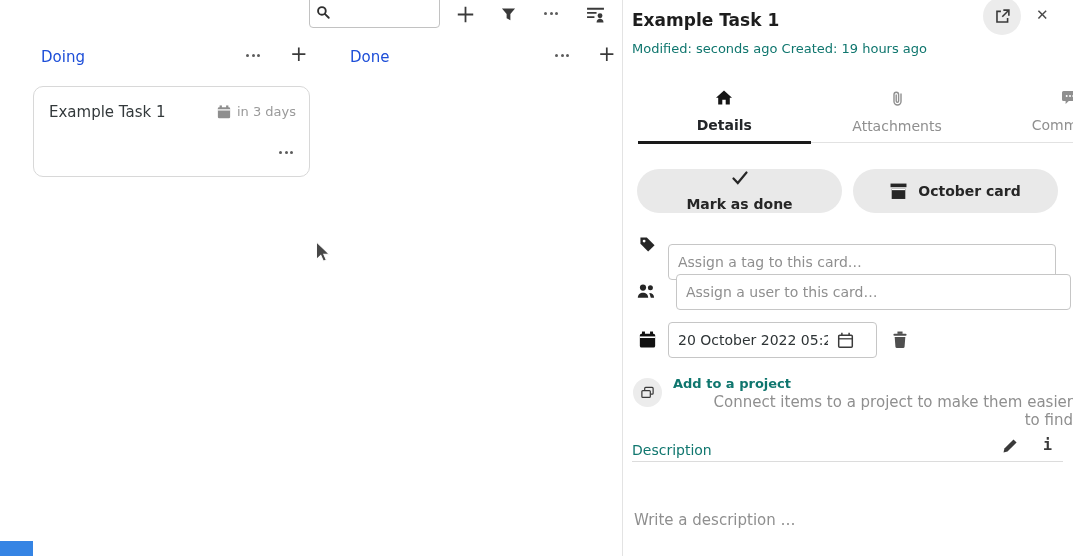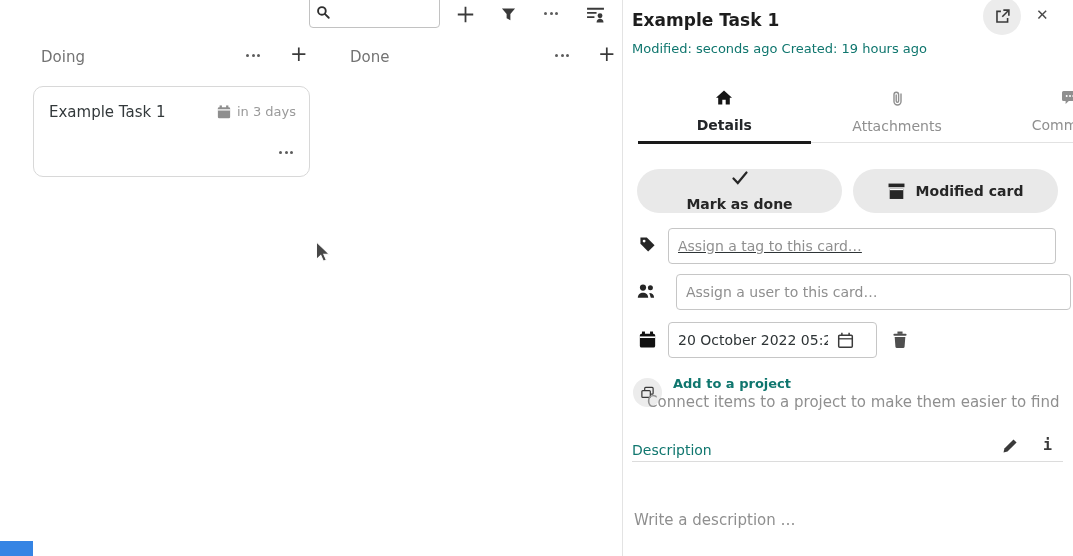--- a/index.html
+++ b/index.html
@@ -5,21 +5,21 @@
   * { margin:0; padding:0; box-sizing:border-box; }
   html,body { width:1073px; height:556px; }
   body { font-family:"DejaVu Sans","Liberation Sans",sans-serif; background:#fff; color:#2e3436; overflow:hidden; }
   #app { position:relative; width:1073px; height:556px; background:#fff; }
   .abs { position:absolute; }
 
   
   .search-box { left:309px; top:-10px; width:131px; height:38px; border:1px solid #c2c2c2; border-radius:4px; background:#fff; display:flex; align-items:flex-end; padding:3px 6px; }
   .search-box input { border:none; outline:none; width:90px; height:22px; font-size:13px; background:transparent; }
   .toolbar-icon { width:20px; height:20px; display:flex; align-items:center; justify-content:center; }
-  .col-title { font-size:15px; color:#737373; }
+  .col-title { font-size:15px; color:#1d4ed8; }
   .dots { display:flex; gap:2.5px; align-items:center; }
   .dots i { width:3px; height:3px; border-radius:50%; background:#5c5c5c; display:block; }
   .plus-glyph { font-size:21px; font-weight:400; color:#3a3a3a; line-height:1; }
   .card { left:33px; top:86px; width:277px; height:91px; background:#fff; border:1px solid #d8d8d8; border-radius:10px; }
   .card-title { left:15px; top:16px; font-size:15px; color:#33393b; }
   .card-due { right:13px; top:17px; display:flex; align-items:center; gap:6px; color:#9a9a9a; font-size:13px; }
   .v-divider { left:622px; top:0; width:1px; height:556px; background:#e3e3e3; }
 
   
   .panel-title { left:632px; top:10px; font-size:17px; font-weight:bold; color:#1d1d1d; }
@@ -32,28 +32,28 @@
   .tab .lbl { font-size:14px; color:#8f8f8f; }
   .tab.active .lbl { color:#232629; font-weight:bold; }
   .tab.active::after { content:""; position:absolute; left:0; right:0; bottom:-2px; height:3px; background:#1a1a1a; }
 
   .pill { top:169px; height:44px; width:205px; border-radius:22px; background:#e9e9e9; display:flex; align-items:center; justify-content:center; gap:11px; }
   .pill .lbl { font-size:14px; font-weight:bold; color:#262626; }
 
   .field { border:1px solid #c6c6c6; border-radius:4px; background:#fff; display:flex; align-items:center; }
   .field input { border:none; outline:none; background:transparent; font-size:14px; color:#2e3436; width:100%; padding:0 9px; font-family:inherit; }
   .field input::placeholder { color:#8f8f8f; opacity:1; }
-  .tag-field { left:668px; top:228px; width:388px; height:36px;text-decoration:underline; }
+  .tag-field { left:668px; top:244px; width:388px; height:36px; }
   .user-field { left:668px; top:274px; width:395px; height:36px;margin-left:8px; }
   .date-field { left:668px; top:322px; width:209px; height:36px; padding-right:8px; }
   .date-field input { width:168px; }
 
   .proj-circle { left:633px; top:378px; width:29px; height:29px; border-radius:50%; background:#ececec; display:flex; align-items:center; justify-content:center; }
   .proj-title { left:673px; top:376px; font-size:13px; font-weight:bold; color:#0f766e; }
-  .proj-sub { left:647px; top:393px; font-size:15px; color:#8f8f8f; }
+  .proj-sub { left:712px; top:393px; font-size:15px; color:#8f8f8f;text-align:right; }
 
   .desc-label { left:632px; top:442px; font-size:14px; color:#0f766e; }
   .desc-divider { left:632px; top:461px; width:431px; height:1px; background:#dcdcdc; }
   .desc-placeholder { left:634px; top:474px; font-size:15px; color:#8f8f8f;margin-top:37px; }
   .info-glyph { font-family:"DejaVu Sans Mono","Liberation Mono",monospace; font-weight:bold; font-size:15px; color:#3a3a3a; }
   .accent-rect { left:0; top:541px; width:33px; height:15px; background:#3584e4; }
 </style>
 </head>
 <body>
 
@@ -189,21 +189,21 @@
     <span class="lbl">Mark as done</span>
   </div>
   <div class="abs pill" style="left:853px;">
     <span style="display:flex;">
       <svg width="17" height="16" viewBox="0 0 16 15">
           <rect x="0.5" y="0.5" width="15" height="3.4" fill="#262626"></rect>
           <path d="M1.6 5.2h12.8V15H1.6z" fill="#262626"></path>
           <rect x="1.6" y="5.2" width="12.8" height="1.5" fill="#fff"></rect>
         </svg>
     </span>
-    <span class="lbl">Modified card</span>
+    <span class="lbl">October card</span>
   </div>
 
   <div class="abs" style="left:639px; top:236px;">
     <svg width="17" height="17" viewBox="0 0 18 18">
         <path d="M1.5 1.5h6.8l8.2 8.2-6.8 6.8-8.2-8.2z" fill="#262626"></path>
         <circle cx="5.4" cy="5.4" r="1.5" fill="#fff"></circle>
       </svg>
   </div>
   <div class="abs field tag-field">
     <input type="text" placeholder="Assign a tag to this card…" style="">

